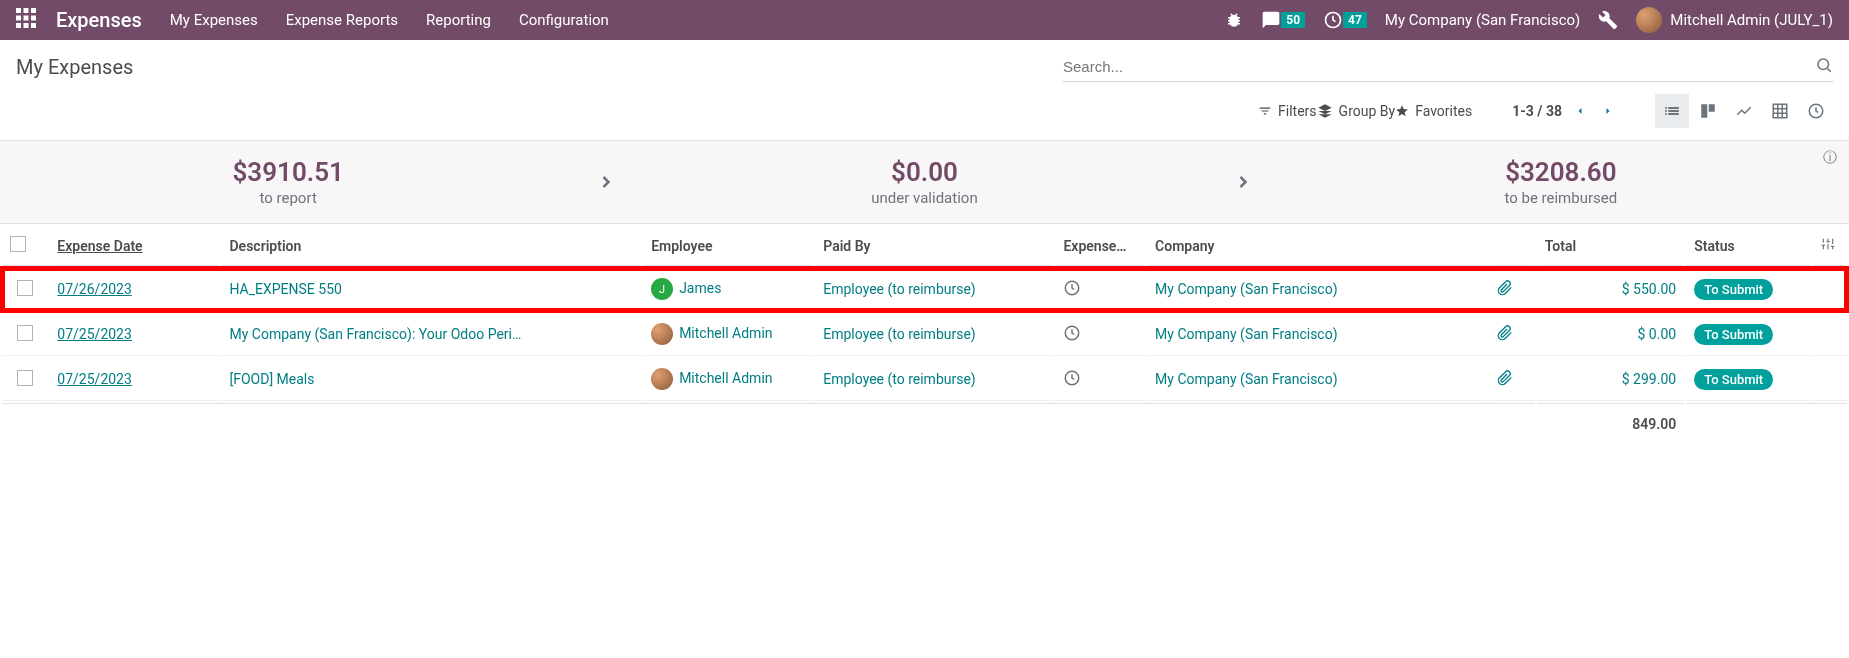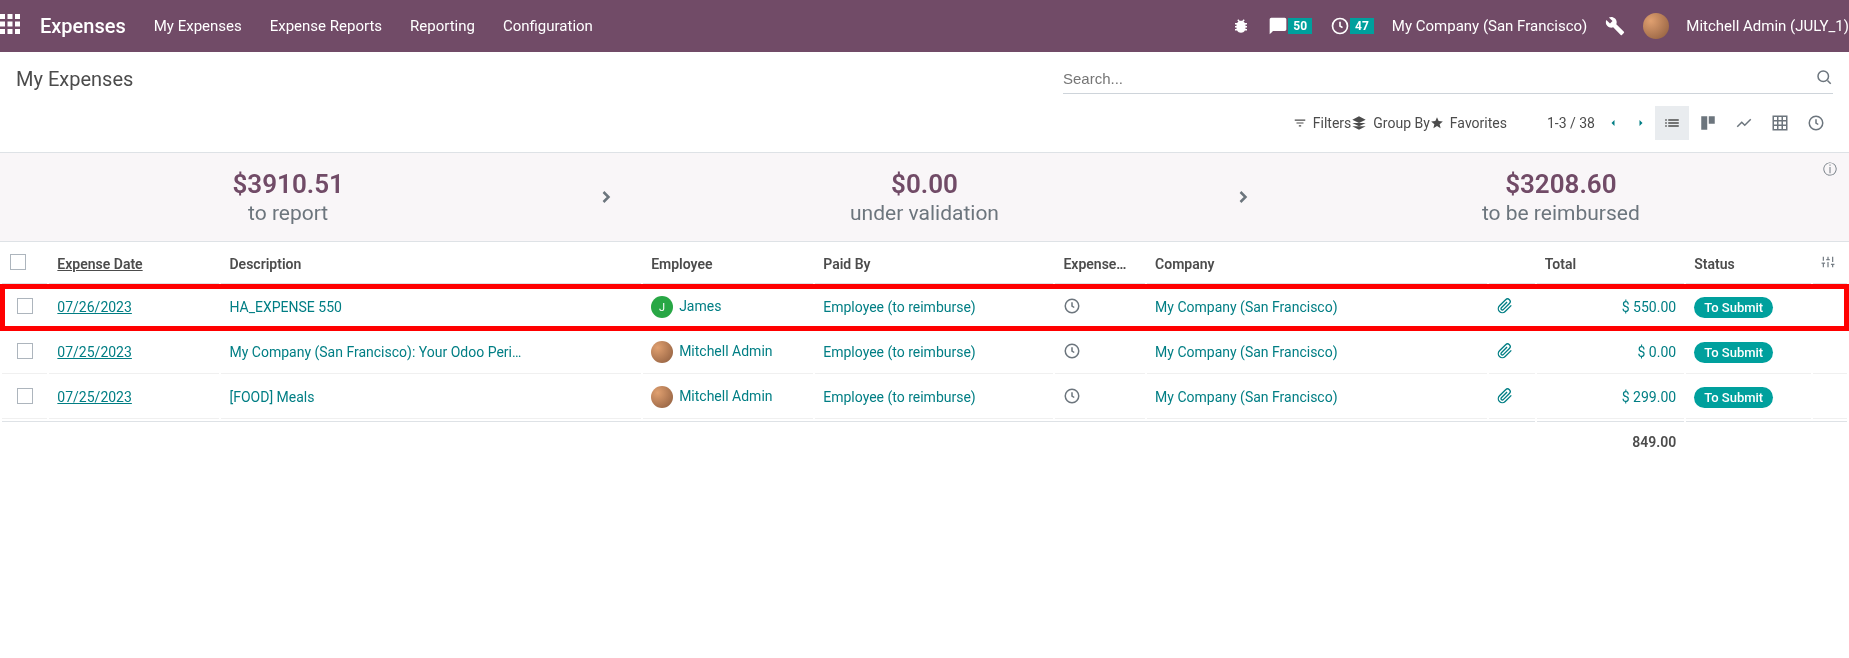--- a/index.html
+++ b/index.html
@@ -1,61 +1,61 @@
 <!DOCTYPE html>
 <html><head>
 <meta charset="utf-8">
 <style>
   * { box-sizing: border-box; margin: 0; padding: 0; }
   body { font-family: -apple-system, BlinkMacSystemFont, "Segoe UI", Roboto, sans-serif; font-size: 14px; color: #4c4c4c; background: #fff; width: 1849px; }
   
   
-  .navbar { background: #714b67; color: #fff; height: 52px; display: flex; align-items: center; padding: 0 0; }
+  .navbar { background: #714b67; color: #fff; height: 40px; display: flex; align-items: center; padding: 0 16px; }
   .navbar .apps-icon { width: 24px; height: 24px; margin-right: 16px; cursor: pointer; }
   .navbar .brand { font-size: 20px; font-weight: 500; margin-right: 28px; cursor: pointer; }
   .navbar .menu { display: flex; gap: 28px; }
   .navbar .menu a { color: #fff; text-decoration: none; font-size: 15px; cursor: pointer; }
   .navbar .spacer { flex: 1; }
   .navbar .right { display: flex; align-items: center; gap: 18px; }
   .navbar .right .nav-icon { cursor: pointer; display: inline-flex; align-items: center; }
   .navbar .badge { background: #00a09d; color: #fff; font-size: 12px; padding: 1px 5px; border-radius: 0; margin-left: 0; font-weight: 700; }
   .navbar .company { font-size: 15px; }
   .navbar .avatar { width: 26px; height: 26px; border-radius: 50%; background: radial-gradient(circle at 30% 30%, #e0a070, #8b5a3c); display: inline-block; }
-  .navbar .user { display: flex; align-items: center; gap: 17px; font-size: 15px; cursor: pointer; }
+  .navbar .user { display: flex; align-items: center; gap: 8px; font-size: 15px; cursor: pointer; }
   
   
   .control-panel { padding: 12px 16px 0; background: #fff; }
   .cp-row1 { display: flex; align-items: center; }
   .breadcrumb { font-size: 20px; color: #4c4c4c; }
   .cp-row1 .spacer { flex: 1; }
   .search-box { width: 770px; border-bottom: 1px solid #ced4da; display: flex; align-items: center; padding: 4px 0; }
   .search-box input { border: none; outline: none; font-size: 15px; flex: 1; background: transparent; }
   .search-box .search-icon { color: #6c757d; cursor: pointer; }
   
   .cp-row2 { display: flex; align-items: center; margin-top: 12px; padding-bottom: 12px; }
   .btn { padding: 6px 12px; font-size: 14px; border: none; cursor: pointer; font-weight: 600; }
   .btn-primary { background: #00a09d; color: #fff; }
   .btn-link { background: none; color: #017e84; font-weight: 600; }
   .btn-link-sm { background: none; color: #017e84; cursor: pointer; margin-left: 8px; }
   .cp-buttons { display: flex; gap: 4px; align-items: center; }
   .cp-row2 .spacer { flex: 1; }
   .cp-search-options { display: flex; align-items: center; color: #4c4c4c; }
   .cp-search-options .opt { cursor: pointer; display: flex; align-items: center; gap: 6px; }
-  .cp-right { display: flex; align-items: center; gap: 4px; margin-left: 40px; }
+  .cp-right { display: flex; align-items: center; gap: 37px; margin-left: 40px; font-weight: bold; }
   .pager { display: flex; align-items: center; gap: 8px; font-size: 14px; }
   .pager .arrow { color: #017e84; cursor: pointer; font-size: 16px; padding: 4px; }
   .view-switch { display: flex; gap: 2px; align-items: center; }
   .view-btn { width: 34px; height: 34px; display: flex; align-items: center; justify-content: center; cursor: pointer; color: #6c757d; }
   .view-btn.active { background: #e9ecef; color: #4c4c4c; }
   
   
   .dashboard { background: #f9f6f8; border-top: 1px solid #dee2e6; border-bottom: 1px solid #dee2e6; display: flex; align-items: center; padding: 16px 0; position: relative; }
   .dash-item { flex: 1; text-align: center; }
   .dash-item .amount { font-size: 26px; font-weight: 600; color: #714b67; }
-  .dash-item .label { font-size: 21px; color: #6c757d; margin-top: 2px; }
+  .dash-item .label { font-size: 15px; color: #6c757d; margin-top: 2px; }
   .dash-arrow { font-size: 28px; color: #6c757d; padding: 0 20px; }
   .dash-help { position: absolute; right: 12px; top: 8px; color: #6c757d; cursor: pointer; font-size: 14px; }
   
   
   .list { width: 100%; }
   .list thead th { text-align: left; padding: 10px 8px; font-weight: 600; border-bottom: 1px solid #dee2e6; background: #fff; white-space: nowrap; }
   .list tbody td { padding: 10px 8px; border-bottom: 1px solid #f0f0f0; vertical-align: middle; }
   .list .link { color: #017e84; cursor: pointer; }
   .list .num { text-align: right; font-variant-numeric: tabular-nums; }
   .checkbox { width: 16px; height: 16px; border: 1px solid #adb5bd; display: inline-block; cursor: pointer; }

